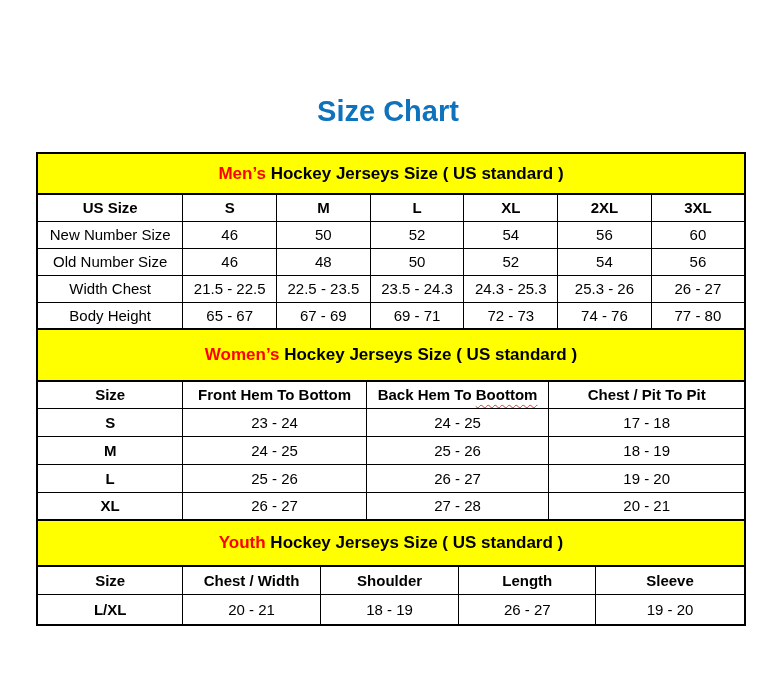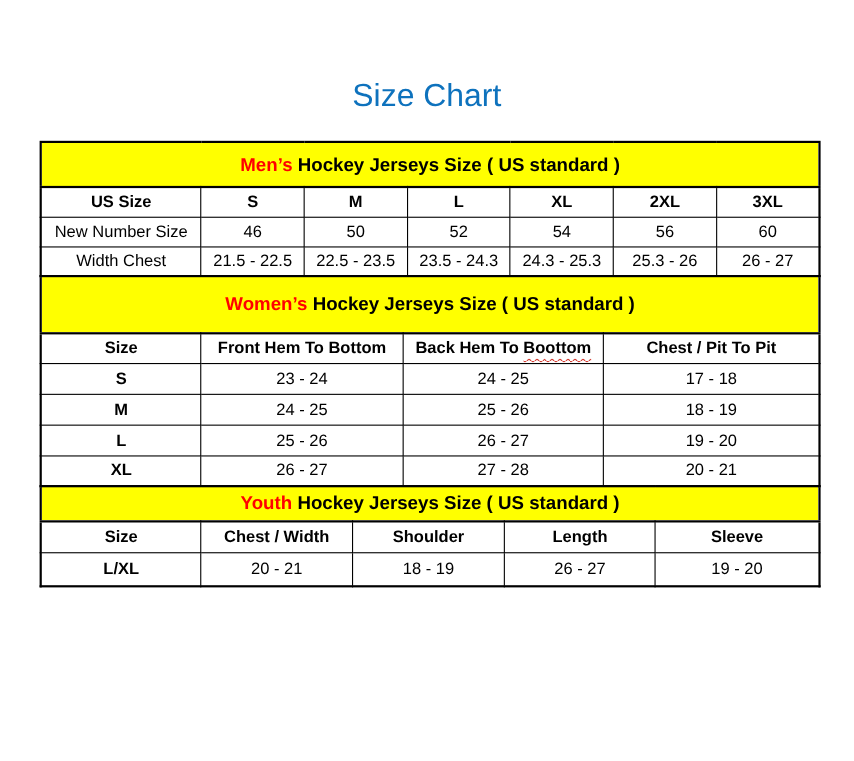--- a/index.html
+++ b/index.html
@@ -6,25 +6,25 @@
   html, body {
     margin: 0; padding: 0;
     width: 776px; height: 692px;
     background: #ffffff;
     font-family: "Liberation Sans", sans-serif;
     color: #000000;
     overflow: hidden;
   }
   .page-title {
     margin: 0;
-    padding-top: 70px;
+    padding-top: 94px;
     text-align: center;
     font-size: 29px;
     line-height: 34px;
-    font-weight: normal;
+    font-weight: bold;
     letter-spacing: 0px;
     color: var(--title-blue, #0E72BD);
   }
   .charts-wrap {
     width: 710px;
     margin: 24px 0 0 36px;
     border-radius: 29px;
   }
   table.size-table {
     width: 100%;
@@ -53,21 +53,21 @@
   .size-table tbody td { font-size: 15px; font-weight: normal; }
   .size-table tbody td.b { font-weight: bold; }
 
   
   .t0 tr.band  { height: 41px; }
   .t0 tr.cols  { height: 27px; }
   .t0 tbody tr { height: 27px; }
   .t1 tr.band  { height: 52px; }
   .t1 tr.cols  { height: 27px; }
   .t1 tbody tr { height: 28px; }
-  .t2 tr.band  { height: 32px; }
+  .t2 tr.band  { height: 46px; }
   .t2 tr.cols  { height: 28px; }
   .t2 tbody tr { height: 31px; }
 
   .misspelled {
     text-decoration: underline;
     text-decoration-style: wavy;
     text-decoration-color: #d33c32;
     text-decoration-thickness: 1px;
     text-underline-offset: 4px;
   }
@@ -107,27 +107,45 @@
         <tr>
           <td>New Number Size</td>
           <td>46</td>
           <td>50</td>
           <td>52</td>
           <td>54</td>
           <td>56</td>
           <td>60</td>
         </tr>
         <tr>
+          <td>Old Number Size</td>
+          <td>46</td>
+          <td>48</td>
+          <td>50</td>
+          <td>52</td>
+          <td>54</td>
+          <td>56</td>
+        </tr>
+        <tr>
           <td>Width Chest</td>
           <td>21.5 - 22.5</td>
           <td>22.5 - 23.5</td>
           <td>23.5 - 24.3</td>
           <td>24.3 - 25.3</td>
           <td>25.3 - 26</td>
           <td>26 - 27</td>
+        </tr>
+        <tr>
+          <td>Body Height</td>
+          <td>65 - 67</td>
+          <td>67 - 69</td>
+          <td>69 - 71</td>
+          <td>72 - 73</td>
+          <td>74 - 76</td>
+          <td>77 - 80</td>
         </tr>
       </tbody>
   </table>
 
   <table class="size-table t1">
       <colgroup>
         <col style="width: 20.6%;">
         <col style="width: 25.9%;">
         <col style="width: 25.8%;">
         <col style="width: 27.7%;">

